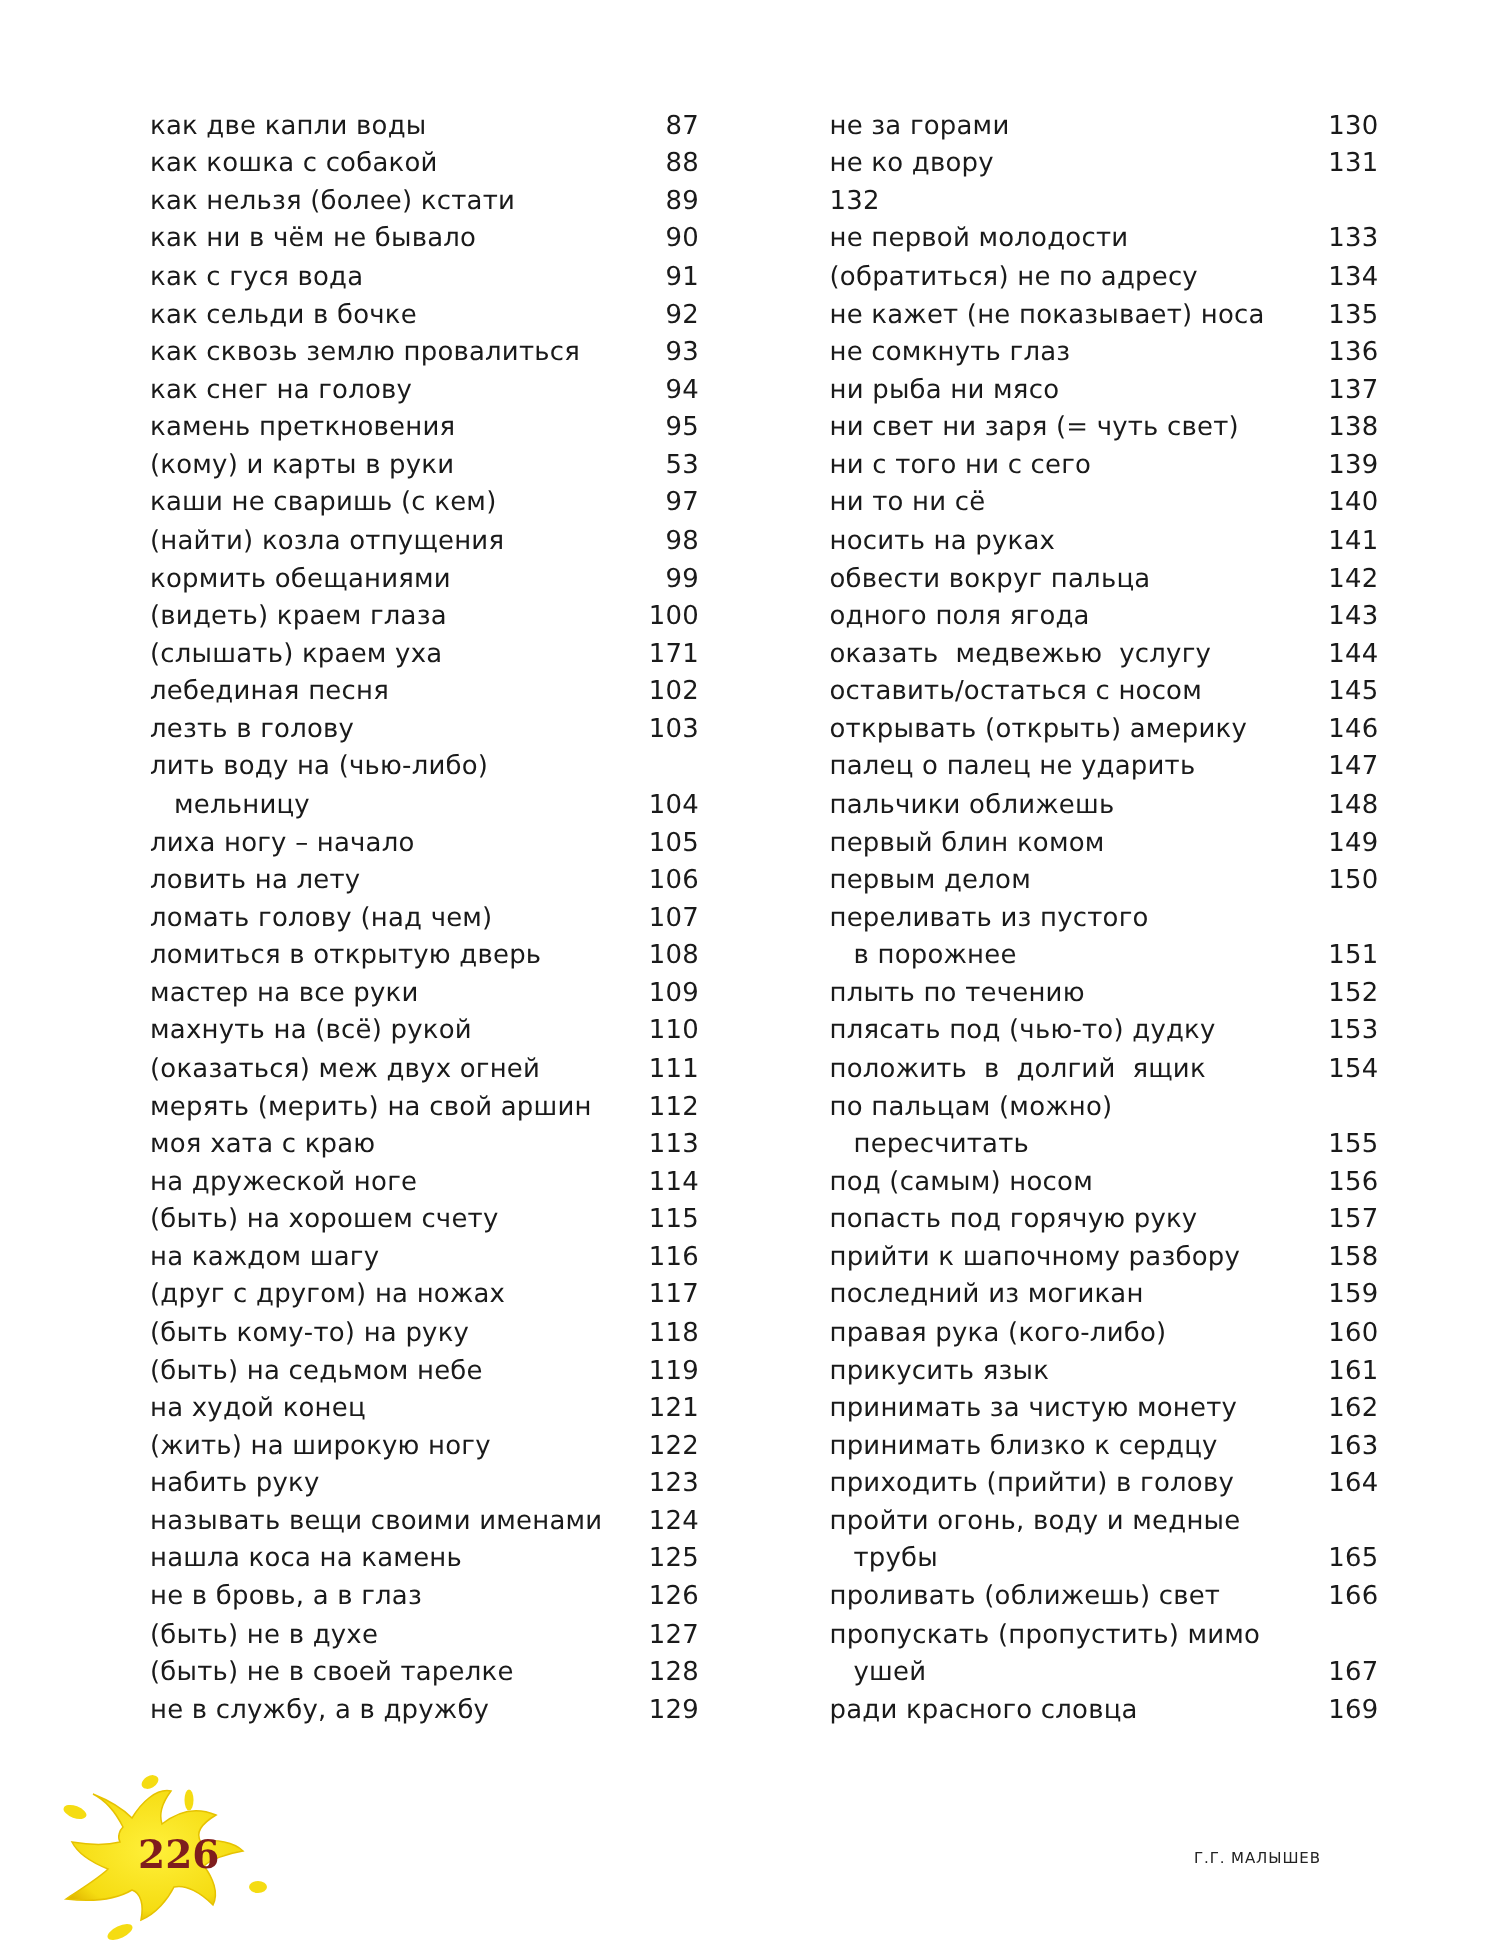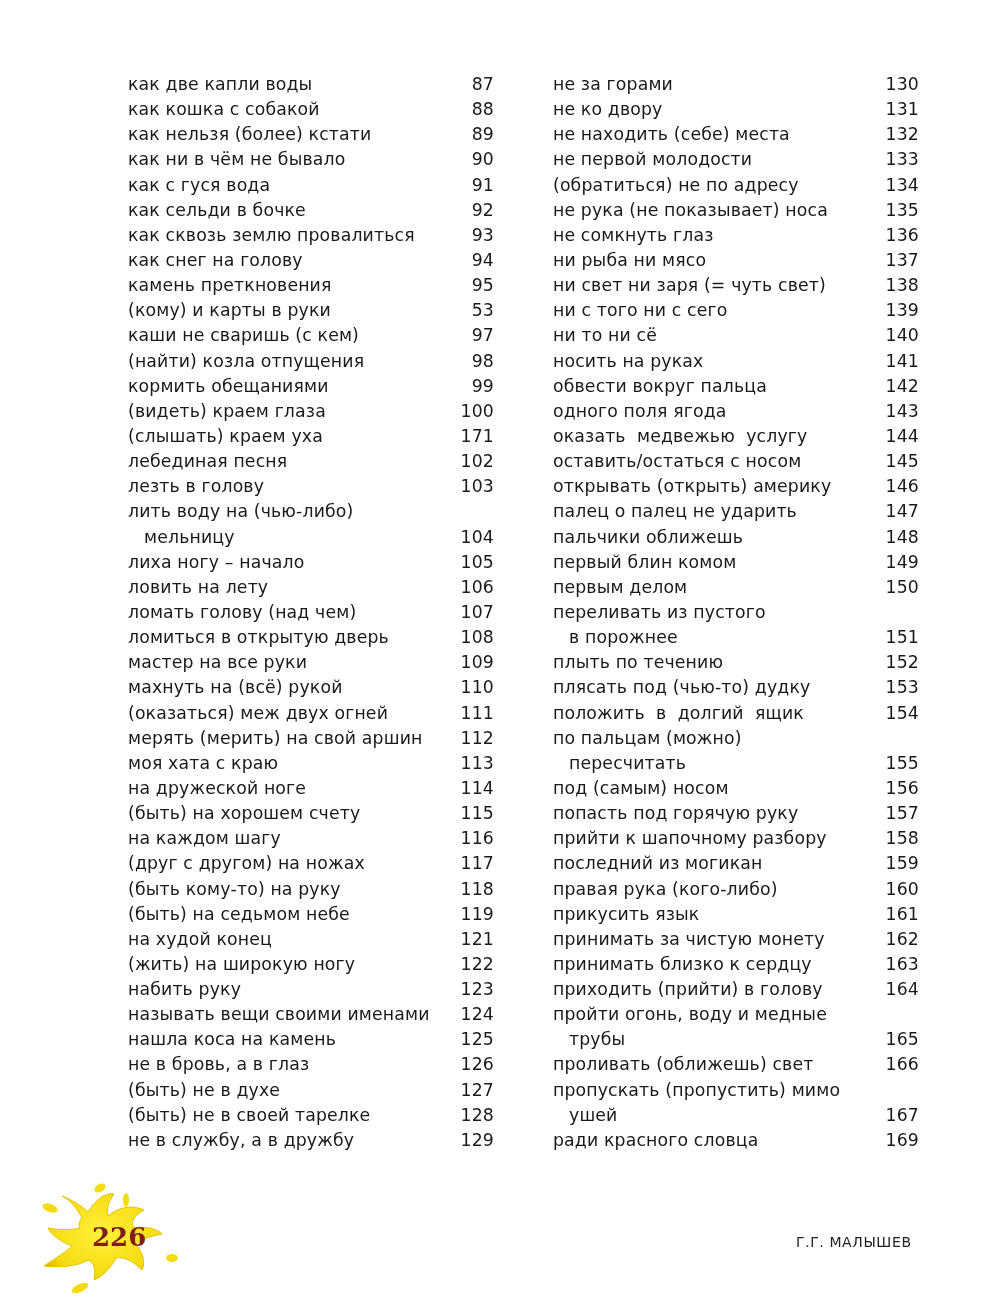--- a/index.html
+++ b/index.html
@@ -1,32 +1,32 @@
 <!DOCTYPE html>
 <html><head>
 <meta charset="utf-8">
 <style>
   html, body { margin: 0; padding: 0; }
   body {
     width: 1000px; height: 1300px; background: #ffffff; position: relative; overflow: hidden;
     font-family: "DejaVu Sans", sans-serif; color: #1a1a1a;
   }
   .col { position: absolute; top: 72px; width: 366px; }
-  .col.left { left: 128px; }
+  .col.left { left: 100px; }
   .col.right { left: 514px; margin-left: 39px; }
   .row {
     display: flex; justify-content: space-between; align-items: baseline;
     height: 25.15px; line-height: 25.15px; font-size: 17.3px; letter-spacing: 0.15px;
     white-space: pre;
   }
   .row .phrase { flex: 0 1 auto; }
   .row .num { flex: 0 0 auto; text-align: right; }
   .row.indent .phrase { padding-left: 16px; }
   .footer-author {
-    position: absolute; left: 796px; top: 1234px; font-size: 14px; letter-spacing: 0.6px; color: #222;
+    position: absolute; left: 796px; top: 1234px; font-size: 10px; letter-spacing: 0.6px; color: #222;
   }
   .splash { position: absolute; left: 22px; top: 1178px; width: 180px; height: 120px; }
   .page-number {
     position: absolute; left: 92px; top: 1222px; width: 50px; text-align: center;
     font-family: "DejaVu Serif", serif; font-weight: bold; font-size: 26px; color: #7f1d1d;
     letter-spacing: 0px;
   }
 </style>
 </head>
 <body>
@@ -72,24 +72,24 @@
     <div class="row"><span class="phrase">называть вещи своими именами</span><span class="num">124</span></div>
     <div class="row"><span class="phrase">нашла коса на камень</span><span class="num">125</span></div>
     <div class="row"><span class="phrase">не в бровь, а в глаз</span><span class="num">126</span></div>
     <div class="row"><span class="phrase">(быть) не в духе</span><span class="num">127</span></div>
     <div class="row"><span class="phrase">(быть) не в своей тарелке</span><span class="num">128</span></div>
     <div class="row"><span class="phrase">не в службу, а в дружбу</span><span class="num">129</span></div>
   </div>
 <div class="col right" id="col-right">
     <div class="row"><span class="phrase">не за горами</span><span class="num">130</span></div>
     <div class="row"><span class="phrase">не ко двору</span><span class="num">131</span></div>
-    <div class="row"><span class="phrase">не находить (себе) места</span><span class="num">132</span></div>
+    <div class="row"><span class="num">132</span></div>
     <div class="row"><span class="phrase">не первой молодости</span><span class="num">133</span></div>
     <div class="row"><span class="phrase">(обратиться) не по адресу</span><span class="num">134</span></div>
-    <div class="row"><span class="phrase">не рука (не показывает) носа</span><span class="num">135</span></div>
+    <div class="row"><span class="phrase">не кажет (не показывает) носа</span><span class="num">135</span></div>
     <div class="row"><span class="phrase">не сомкнуть глаз</span><span class="num">136</span></div>
     <div class="row"><span class="phrase">ни рыба ни мясо</span><span class="num">137</span></div>
     <div class="row"><span class="phrase">ни свет ни заря (= чуть свет)</span><span class="num">138</span></div>
     <div class="row"><span class="phrase">ни с того ни с сего</span><span class="num">139</span></div>
     <div class="row"><span class="phrase">ни то ни сё</span><span class="num">140</span></div>
     <div class="row"><span class="phrase">носить на руках</span><span class="num">141</span></div>
     <div class="row"><span class="phrase">обвести вокруг пальца</span><span class="num">142</span></div>
     <div class="row"><span class="phrase">одного поля ягода</span><span class="num">143</span></div>
     <div class="row"><span class="phrase">оказать  медвежью  услугу</span><span class="num">144</span></div>
     <div class="row"><span class="phrase">оставить/остаться с носом</span><span class="num">145</span></div>

